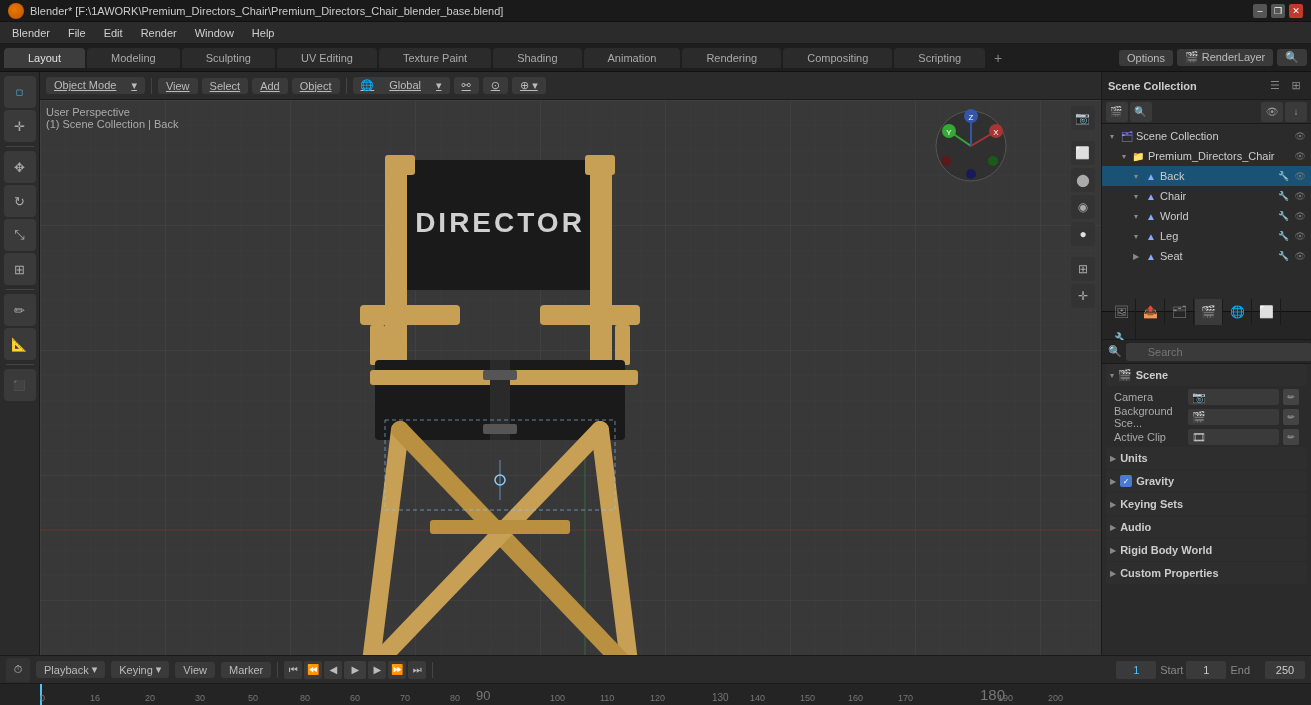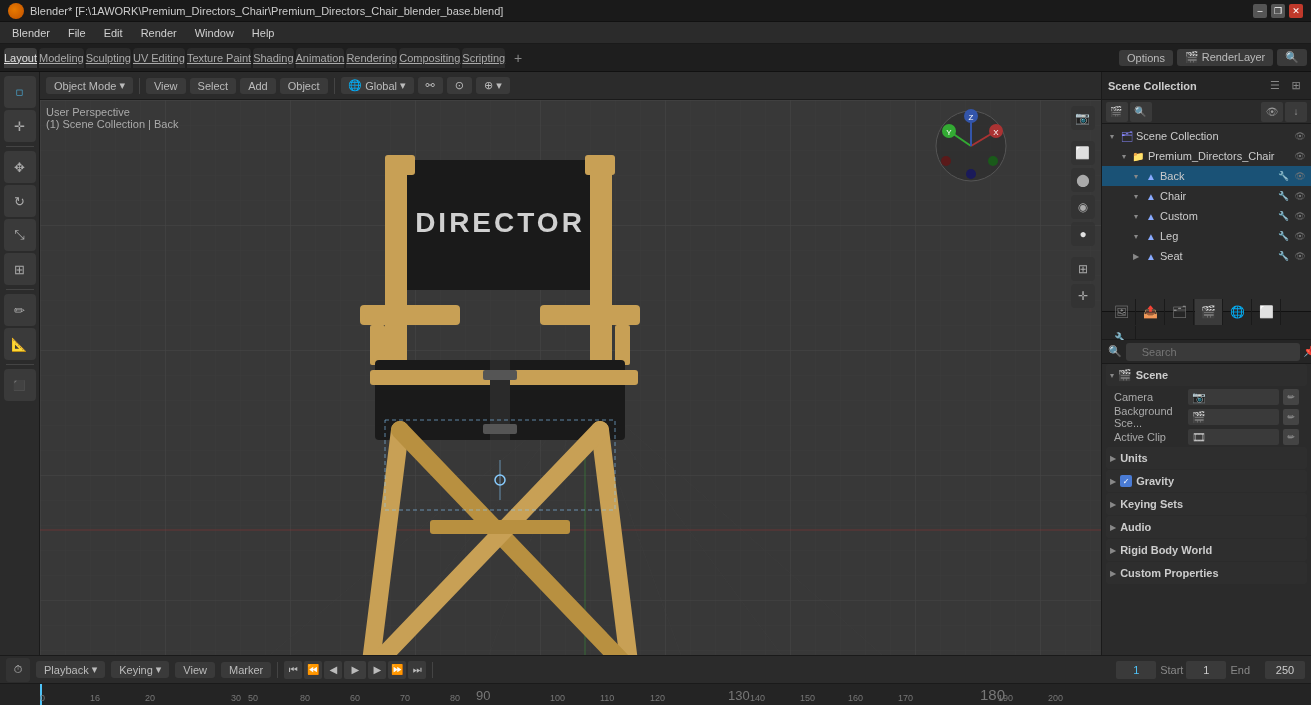--- a/index.html
+++ b/index.html
@@ -82,27 +82,26 @@
     .workspace-tabs {
       height: 28px;
       background: #1e1e1e;
       display: flex;
       align-items: center;
       padding: 0 4px;
       gap: 2px;
       border-bottom: 1px solid #111;
     }
     .ws-tab {
-      padding: 4px 0;
+      padding: 4px 24px;
       cursor: pointer;
       border-radius: 4px 4px 0 0;
       font-size: 11px;
       color: #aaa;
       background: #2b2b2b;
-      text-decoration: underline;
     }
     .ws-tab.active {
       background: #3d3d3d;
       color: #e0e0e0;
     }
     .ws-tab-plus {
       width: 22px;
       height: 22px;
       display: flex;
       align-items: center;
@@ -181,22 +180,22 @@
       z-index: 10;
     }
     .vp-btn {
       padding: 2px 8px;
       background: #3a3a3a;
       border-radius: 3px;
       cursor: pointer;
       font-size: 11px;
       color: #bbb;
       display: flex;
-      align-items: center;
-      gap: 3px;
+      gap: 15px;
+      text-decoration: underline;
     }
     .vp-separator { width: 1px; height: 16px; background: #444; margin: 0 2px; }
 
     
     .viewport-canvas {
       position: absolute;
       top: 28px;
       left: 0;
       right: 0;
       bottom: 0;
@@ -379,21 +378,21 @@
       gap: 4px;
       border-bottom: 1px solid #1a1a1a;
     }
     .search-input {
       flex: 1;
       background: #3a3a3a;
       border: none;
       border-radius: 3px;
       color: #ccc;
       font-size: 11px;
-      padding: 2px 16px;
+      padding: 2px 22px;
       outline: none;
       height: 18px;
     }
 
     
     .timeline {
       height: 28px;
       background: #2b2b2b;
       border-top: 1px solid #1a1a1a;
       display: flex;
@@ -786,21 +785,21 @@
           <span class="tree-arrow">▾</span>
           <span class="tree-icon" style="color:#88aaff;">▲</span>
           <span class="tree-label">Chair</span>
           <span class="tree-action-btn">🔧</span>
           <span class="tree-action-btn">👁</span>
         </div>
 
         <div class="tree-item" style="padding-left:28px;">
           <span class="tree-arrow">▾</span>
           <span class="tree-icon" style="color:#88aaff;">▲</span>
-          <span class="tree-label">Custom</span>
+          <span class="tree-label">World</span>
           <span class="tree-action-btn">🔧</span>
           <span class="tree-action-btn">👁</span>
         </div>
 
         <div class="tree-item" style="padding-left:28px;">
           <span class="tree-arrow">▾</span>
           <span class="tree-icon" style="color:#88aaff;">▲</span>
           <span class="tree-label">Leg</span>
           <span class="tree-action-btn">🔧</span>
           <span class="tree-action-btn">👁</span>
@@ -959,31 +958,31 @@
 </div>
 
 <div class="timeline-ruler" style="position:relative; height:22px; background:#242424; border-top:1px solid #1a1a1a; overflow:hidden;">
   <div style="position:absolute; left:0; right:0; top:0; bottom:0; display:flex; align-items:flex-end; padding:0 40px;">
 
     <div style="position:absolute;left:40px;top:0;bottom:0;width:2px;background:#4fc3f7;"></div>
 
     <span style="position:absolute;left:40px;bottom:2px;font-size:9px;color:#777;">0</span>
     <span style="position:absolute;left:90px;bottom:2px;font-size:9px;color:#777;">16</span>
     <span style="position:absolute;left:145px;bottom:2px;font-size:9px;color:#777;">20</span>
-    <span style="position:absolute;left:195px;bottom:2px;font-size:9px;color:#777;margin-left:36px;">30</span>
+    <span style="position:absolute;left:195px;bottom:2px;font-size:9px;color:#777;">30</span>
     <span style="position:absolute;left:248px;bottom:2px;font-size:9px;color:#777;">50</span>
     <span style="position:absolute;left:300px;bottom:2px;font-size:9px;color:#777;">80</span>
     <span style="position:absolute;left:350px;bottom:2px;font-size:9px;color:#777;">60</span>
     <span style="position:absolute;left:400px;bottom:2px;font-size:9px;color:#777;">70</span>
     <span style="position:absolute;left:450px;bottom:2px;font-size:9px;color:#777;">80</span>
     <span style="position:absolute;left:476px;bottom:2px;font-size:13px;color:#777;margin-top:44px;">90</span>
     <span style="position:absolute;left:550px;bottom:2px;font-size:9px;color:#777;">100</span>
     <span style="position:absolute;left:600px;bottom:2px;font-size:9px;color:#777;">110</span>
     <span style="position:absolute;left:650px;bottom:2px;font-size:9px;color:#777;">120</span>
-    <span style="position:absolute;left:728px;bottom:2px;font-size:13px;color:#777;text-align:right;">130</span>
+    <span style="position:absolute;left:712px;bottom:2px;font-size:10px;color:#777;text-align:right;">130</span>
     <span style="position:absolute;left:750px;bottom:2px;font-size:9px;color:#777;">140</span>
     <span style="position:absolute;left:800px;bottom:2px;font-size:9px;color:#777;">150</span>
     <span style="position:absolute;left:848px;bottom:2px;font-size:9px;color:#777;">160</span>
     <span style="position:absolute;left:898px;bottom:2px;font-size:9px;color:#777;">170</span>
     <span style="position:absolute;left:948px;bottom:2px;font-size:15px;color:#777;margin-left:32px;">180</span>
     <span style="position:absolute;left:998px;bottom:2px;font-size:9px;color:#777;">190</span>
     <span style="position:absolute;left:1048px;bottom:2px;font-size:9px;color:#777;">200</span>
   </div>
 </div>
 

